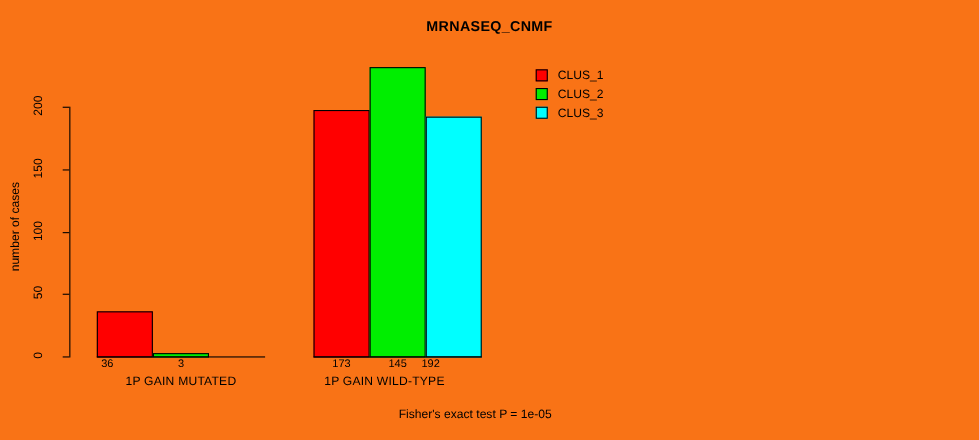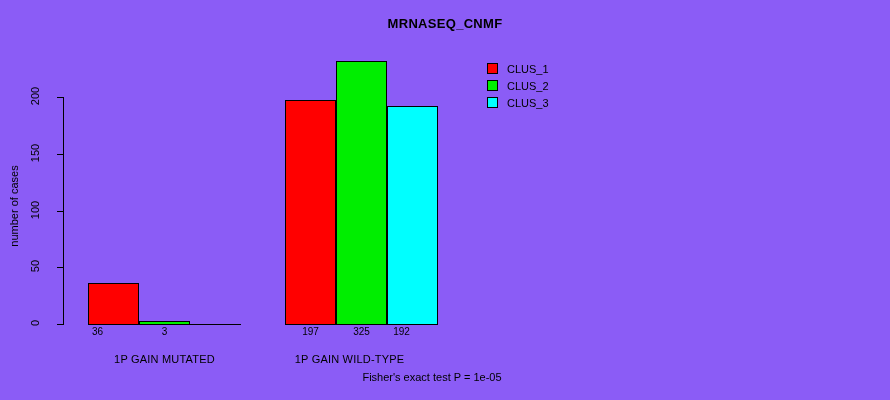--- a/index.html
+++ b/index.html
@@ -4,21 +4,21 @@
 <style>
   html, body {
     margin: 0;
     padding: 0;
     background: #ffffff;
   }
   #root {
     position: relative;
     width: 890px;
     height: 400px;
-    background: #8b5cf6;
+    background: #f97316;
     font-family: "Liberation Sans", sans-serif;
     color: #000000;
     overflow: hidden;
   }
 
   
   .chart-title {
     position: absolute;
     left: 0;
     top: 16px;
@@ -104,21 +104,20 @@
     text-align: center;
     white-space: nowrap;
   }
   .group-label {
     position: absolute;
     top: 341px;
     font-size: 11px;
     text-align: center;
     white-space: nowrap;
     letter-spacing: 0.2px;
-    margin-top: 12px;
   }
 
   
   .legend {
     position: absolute;
     left: 487px;
     top: 60px;
   }
   .legend-row {
     position: relative;
@@ -182,23 +181,23 @@
         <div class="bar" title="CLUS_2: 232" style="left: 336px; width: 51px; height: 264.32px; background: rgb(0, 238, 0);"></div>
         <div class="bar" title="CLUS_3: 192" style="left: 387px; width: 51px; height: 218.92px; background: rgb(0, 255, 255);"></div>
       </div>
     <div id="baselines">
         <div class="group-baseline" style="left: 88px; width: 153px;"></div>
         <div class="group-baseline" style="left: 285px; width: 153px;"></div>
       </div>
     <div id="bar-values">
         <div class="bar-value" style="left: 72px; width: 51px;">36</div>
         <div class="bar-value" style="left: 139px; width: 51px;">3</div>
-        <div class="bar-value" style="left: 285px; width: 51px;">197</div>
-        <div class="bar-value" style="left: 336px; width: 51px;">325</div>
-        <div class="bar-value" style="left: 376px; width: 51px;">192</div>
+        <div class="bar-value" style="left: 285px; width: 51px;">173</div>
+        <div class="bar-value" style="left: 336px; width: 51px;">145</div>
+        <div class="bar-value" style="left: 366px; width: 51px;">192</div>
       </div>
     <div id="group-labels">
         <div class="group-label" style="left: 48px; width: 233px;">1P GAIN MUTATED</div>
         <div class="group-label" style="left: 233px; width: 233px;">1P GAIN WILD-TYPE</div>
       </div>
 
   </div>
 
   <div class="legend" id="legend">
       <div class="legend-row">

